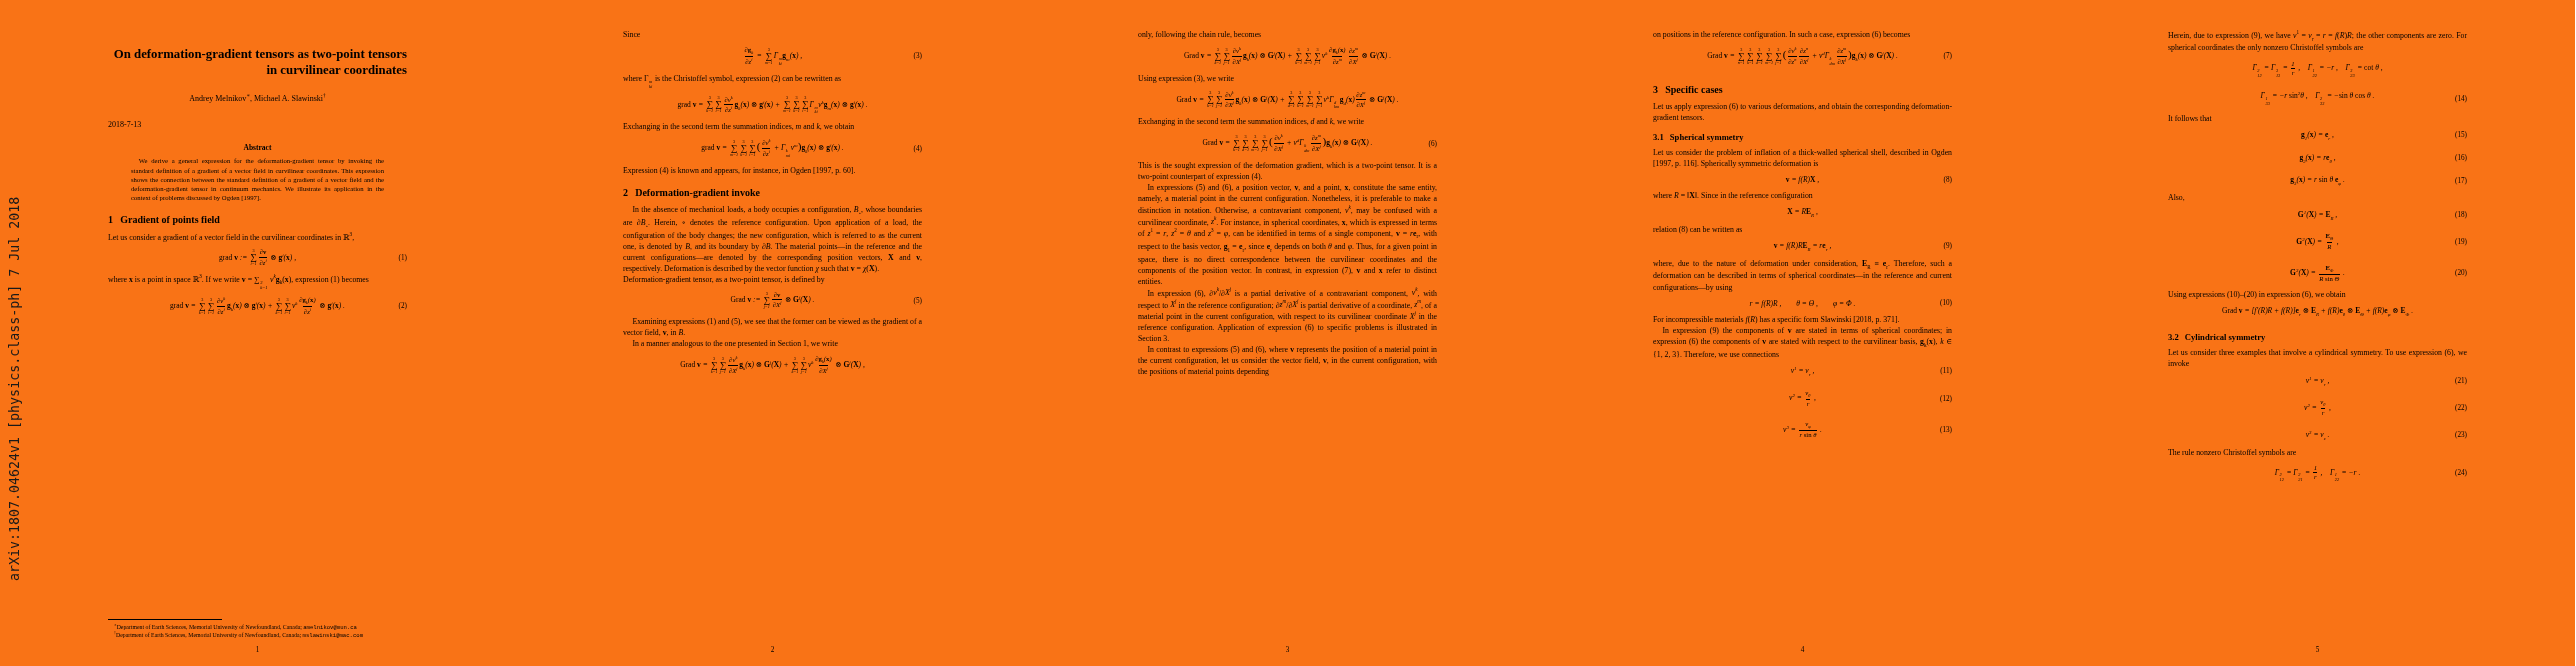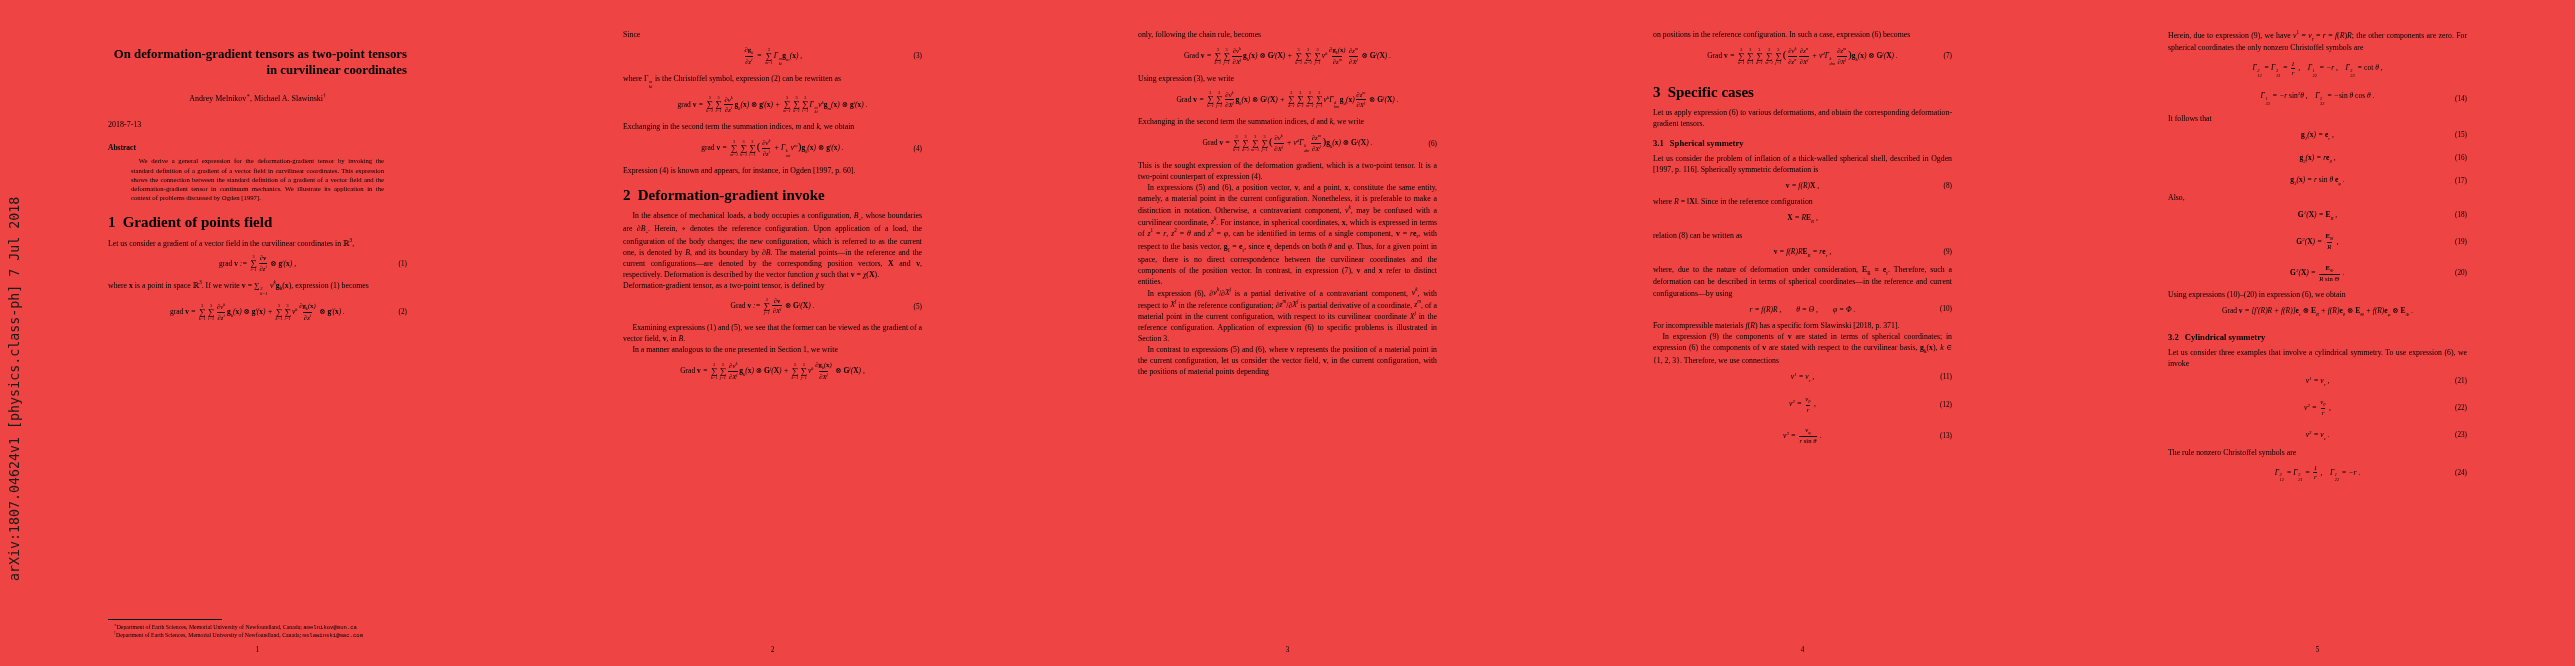--- a/index.html
+++ b/index.html
@@ -3,31 +3,31 @@
 <meta charset="utf-8">
 <style>
   html,body{margin:0;padding:0;}
   body{
     width:2576px;height:667px;overflow:hidden;position:relative;
     background:#ffffff;color:#000;
     font-family:"Liberation Serif","DejaVu Serif",serif;
   }
   #pages{display:flex;width:2576px;height:667px;}
   .page{width:515px;height:667px;flex:0 0 515px;box-sizing:border-box;
-        padding:29px 0 13.3px;display:flex;flex-direction:column;background:#ef4444;}
+        padding:29px 0 13.3px;display:flex;flex-direction:column;background:#f97316;}
   .inner{width:299px;margin:0 auto;flex:1 1 auto;display:flex;flex-direction:column;min-height:0;}
   .pagenum{text-align:center;font-size:7.2px;margin-top:5.6px;}
 
   .title{font-size:12.8px;font-weight:bold;text-align:right;line-height:1.3;margin:16.7px 0 0;}
   .authors{text-align:center;font-size:8px;margin-top:13.3px;}
   .date{text-align:left;font-size:8px;margin-top:17px;}
-  .abshead{text-align:left;font-size:7.5px;font-weight:bold;margin-top:14.5px;}
+  .abshead{text-align:center;font-size:7.5px;font-weight:bold;margin-top:14.5px;}
   .abstract{width:253px;margin:3.9px auto 0;font-size:6.7px;line-height:1.38;text-align:justify;text-indent:7.8px;}
 
-  .sec{font-size:15px;font-weight:bold;margin:11px 0 6.1px;}
+  .sec{font-size:10px;font-weight:bold;margin:11px 0 6.1px;}
   .sec .secnum{margin-right:7.2px;}
   .sub{font-size:8.6px;font-weight:bold;margin:9px 0 5px;}
   .sub .secnum{margin-right:6.1px;}
 
   .para{font-size:7.8px;line-height:1.42;text-align:justify;}
   .para.ind{text-indent:9.4px;}
   .para b{font-style:normal;font-weight:bold;}
 
   .eq{position:relative;text-align:center;font-style:italic;font-size:7.5px;margin:6.1px 0;padding:0 3.3px;}
   .eq .tag{position:absolute;right:0;top:50%;transform:translateY(-50%);font-style:normal;font-size:7.2px;}

